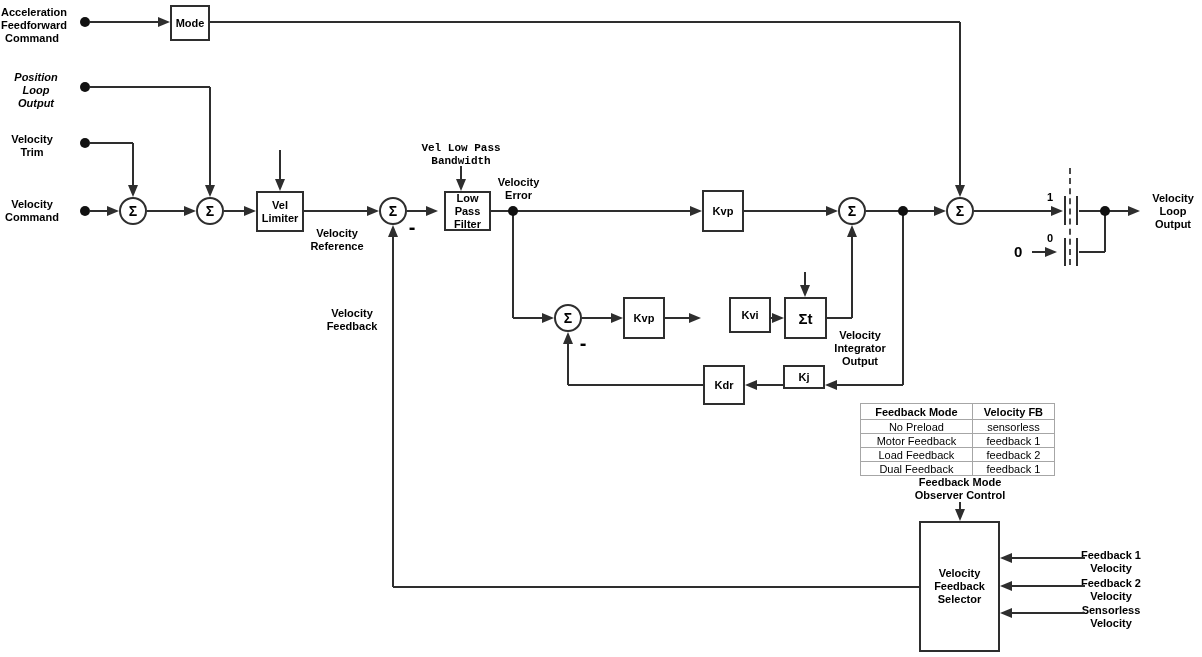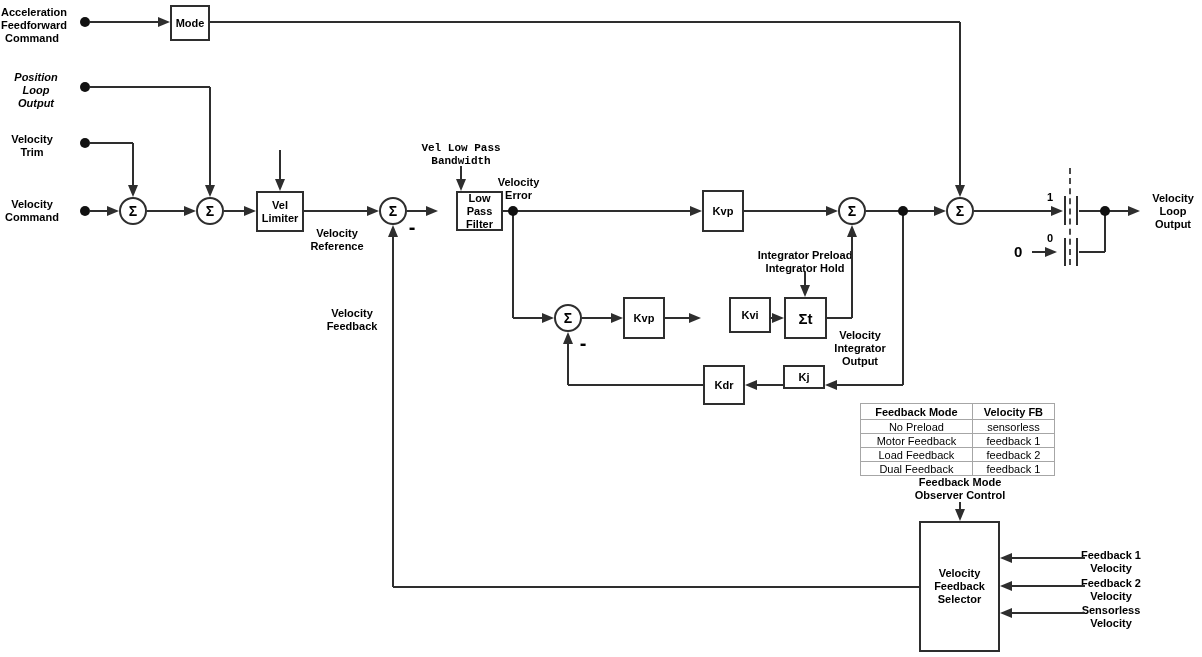--- a/index.html
+++ b/index.html
@@ -54,41 +54,39 @@
 Command</div>
 
   <div class="lbl" style="left:287px;top:227px;width:100px;">Velocity
 Reference</div>
   <div class="lbl" style="left:413px;top:142px;width:96px;font-family:Liberation Mono, monospace;">Vel Low Pass
 Bandwidth</div>
   <div class="lbl" style="left:481px;top:176px;width:75px;">Velocity
 Error</div>
   <div class="lbl" style="left:312px;top:307px;width:80px;">Velocity
 Feedback</div>
-  <div class="lbl" style="left:732px;top:249px;width:146px;">Integrator Preload
-Integrator Hold</div>
   <div class="lbl" style="left:822px;top:329px;width:76px;">Velocity
 Integrator
 Output</div>
   <div class="lbl" style="left:1144px;top:192px;width:58px;">Velocity
 Loop
 Output</div>
   <div class="lbl" style="left:887px;top:476px;width:146px;">Feedback Mode
 Observer Control</div>
   <div class="lbl" style="left:1072px;top:549px;width:78px;">Feedback 1
 Velocity</div>
   <div class="lbl" style="left:1072px;top:577px;width:78px;">Feedback 2
 Velocity</div>
   <div class="lbl" style="left:1072px;top:604px;width:78px;">Sensorless
 Velocity</div>
 
   <div class="blk" style="left:170px;top:5px;width:40px;height:36px;">Mode</div>
   <div class="blk" style="left:256px;top:191px;width:48px;height:41px;">Vel
 Limiter</div>
-  <div class="blk" style="left:456px;top:191px;width:47px;height:40px;">Low
+  <div class="blk" style="left:444px;top:191px;width:47px;height:40px;">Low
 Pass
 Filter</div>
   <div class="blk" style="left:702px;top:190px;width:42px;height:42px;">Kvp</div>
   <div class="blk" style="left:623px;top:297px;width:42px;height:42px;">Kvp</div>
   <div class="blk" style="left:729px;top:297px;width:42px;height:36px;">Kvi</div>
   <div class="blk" style="left:784px;top:297px;width:43px;height:42px;font-size:15px;">Σt</div>
   <div class="blk" style="left:703px;top:365px;width:42px;height:40px;">Kdr</div>
   <div class="blk" style="left:783px;top:365px;width:42px;height:24px;">Kj</div>
   <div class="blk" style="left:919px;top:521px;width:81px;height:131px;">Velocity
 Feedback

